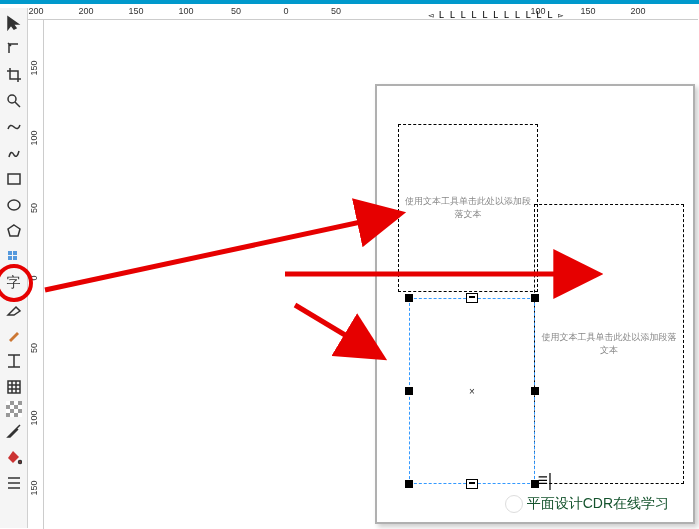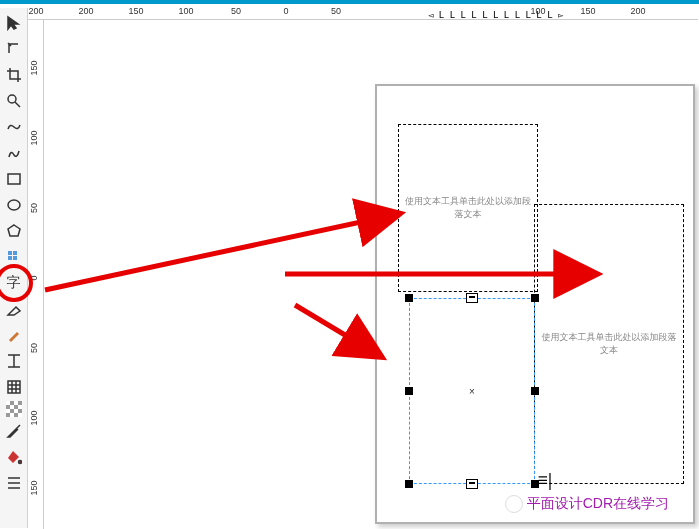--- a/index.html
+++ b/index.html
@@ -38,21 +38,21 @@
     .flow-handle { position: absolute; width: 12px; height: 10px; background: #fff; border: 1px solid #000; left: 50%; transform: translateX(-50%); }
     .flow-handle.top { top: -6px; }
     .flow-handle.bot { bottom: -6px; }
     .flow-handle::after { content: ""; position: absolute; top: 2px; left: 2px; right: 2px; height: 2px; background: #000; }
     .center-x { position: absolute; top: 50%; left: 50%; transform: translate(-50%,-50%); font-size: 10px; color:#333; }
     
     .insert-cursor { position: absolute; bottom: -8px; right: -18px; font-size: 18px; font-family: serif; font-weight:bold; color: #000; }
     
     .red-circle { position: absolute; top: 264px; left: -5px; width: 38px; height: 38px; border: 4px solid #e60000; border-radius: 50%; z-index: 10; pointer-events:none; }
     
-    .watermark { position: absolute; bottom: 16px; right: 30px; color: #a21caf; font-size: 14px; display:flex; align-items:center; gap:4px; }
+    .watermark { position: absolute; bottom: 16px; right: 30px; color: #14532d; font-size: 14px; display:flex; align-items:center; gap:4px; }
     .watermark .wechat { width:18px; height:18px; border:1.5px solid #ddd; border-radius:50%; position:relative; display:inline-block; }
     
     .tool-text-cn { font-size: 14px; font-weight: 500; color: #333;}
     .checker { background-image: repeating-conic-gradient(#999 0 25%, #fff 0 50%); background-size: 8px 8px; }
   </style>
 </head>
 <body>
 
 <div class="titlebar"></div>
 

